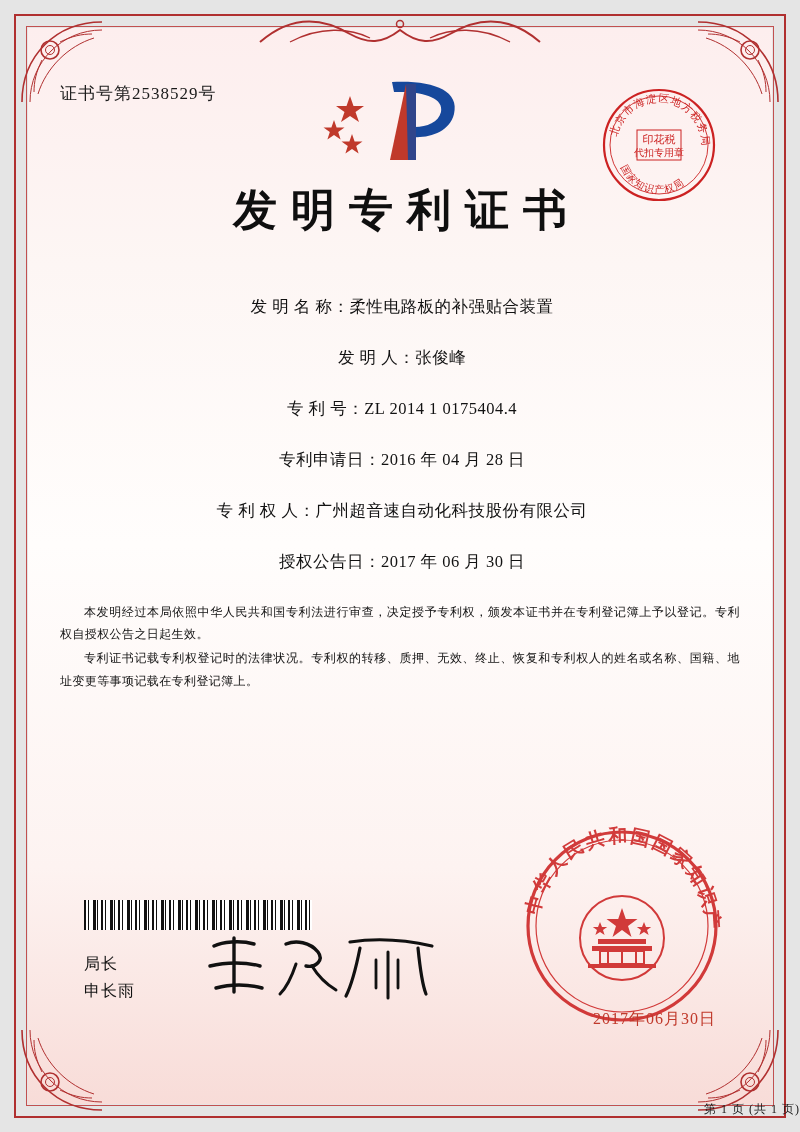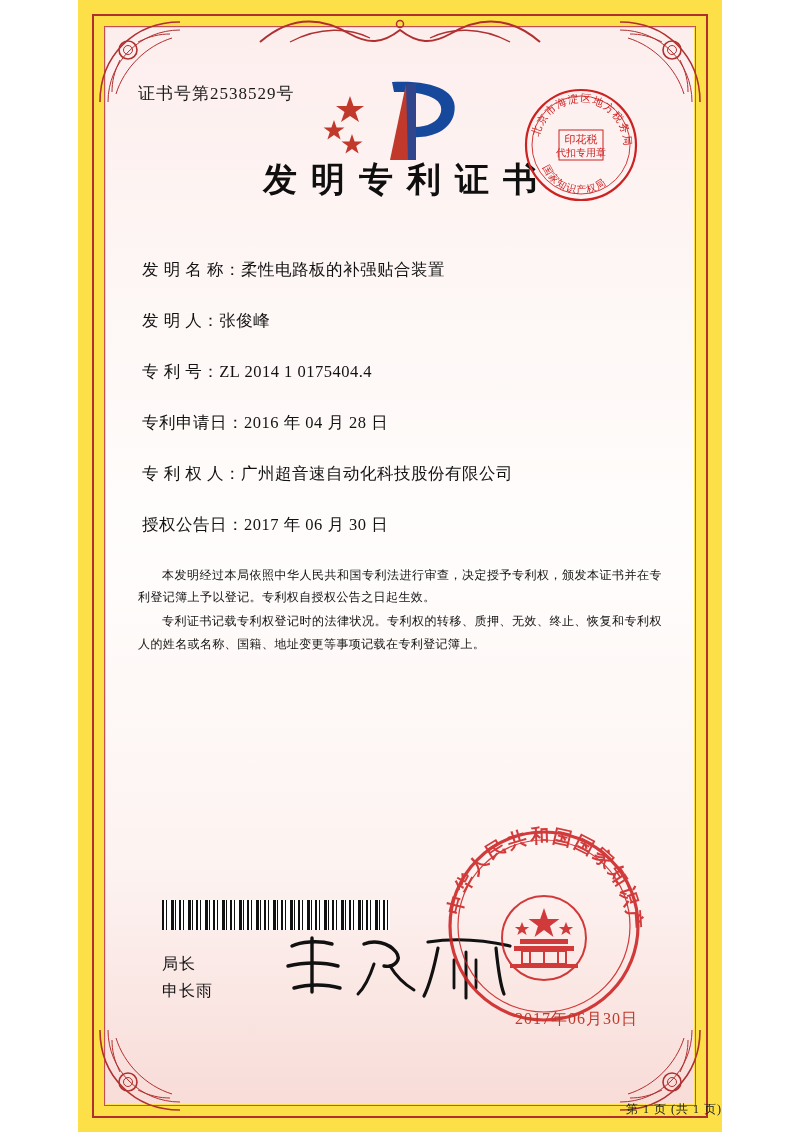--- a/index.html
+++ b/index.html
@@ -5,24 +5,24 @@
   html, body {
     margin: 0;
     padding: 0;
     background: #ffffff;
   }
   body {
     font-family: "Liberation Serif", "DejaVu Serif", serif;
   }
   .page {
     position: relative;
-    width: 644px;
+    width: 800px;
     height: 1132px;
     margin: 0 auto;
-    background: #fde047;
+    background: #e5e5e5;
     overflow: hidden;
   }
   
   .border-outer {
     position: absolute;
     left: 14px; top: 14px; right: 14px; bottom: 14px;
     border: 2px solid #b03030;
     box-sizing: border-box;
   }
   .border-inner {
@@ -77,31 +77,32 @@
   .logo {
     position: absolute;
     left: 50%;
     transform: translateX(-50%);
     top: 14px;
     width: 160px;
     height: 96px;
   }
   .title {
     text-align: center;
-    font-size: 34px;
+    font-size: 44px;
     font-weight: bold;
     letter-spacing: 14px;
     color: #0f0f0f;
-    margin-top: 52px;
+    margin-top: 76px;
     font-family: "DejaVu Serif", "Liberation Serif", serif;
     text-indent: 14px;
   }
   .fields {
     margin-top: 56px;
     padding-left: 4px;
+    text-align: center;
   }
   .field {
     font-size: 16.5px;
     color: #121212;
     margin-bottom: 29px;
     letter-spacing: 0.5px;
     white-space: nowrap;
   }
   .field .lab {
     display: inline-block;

